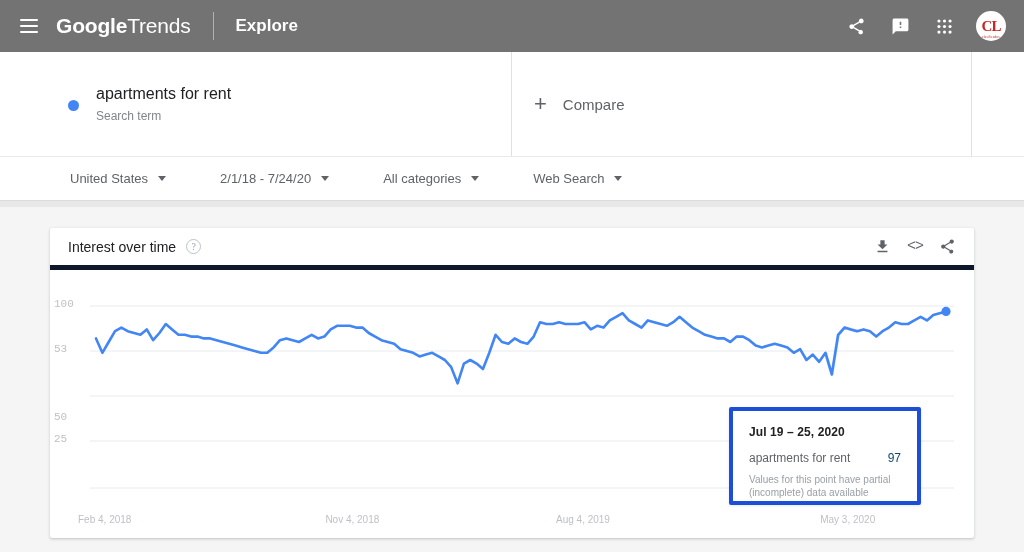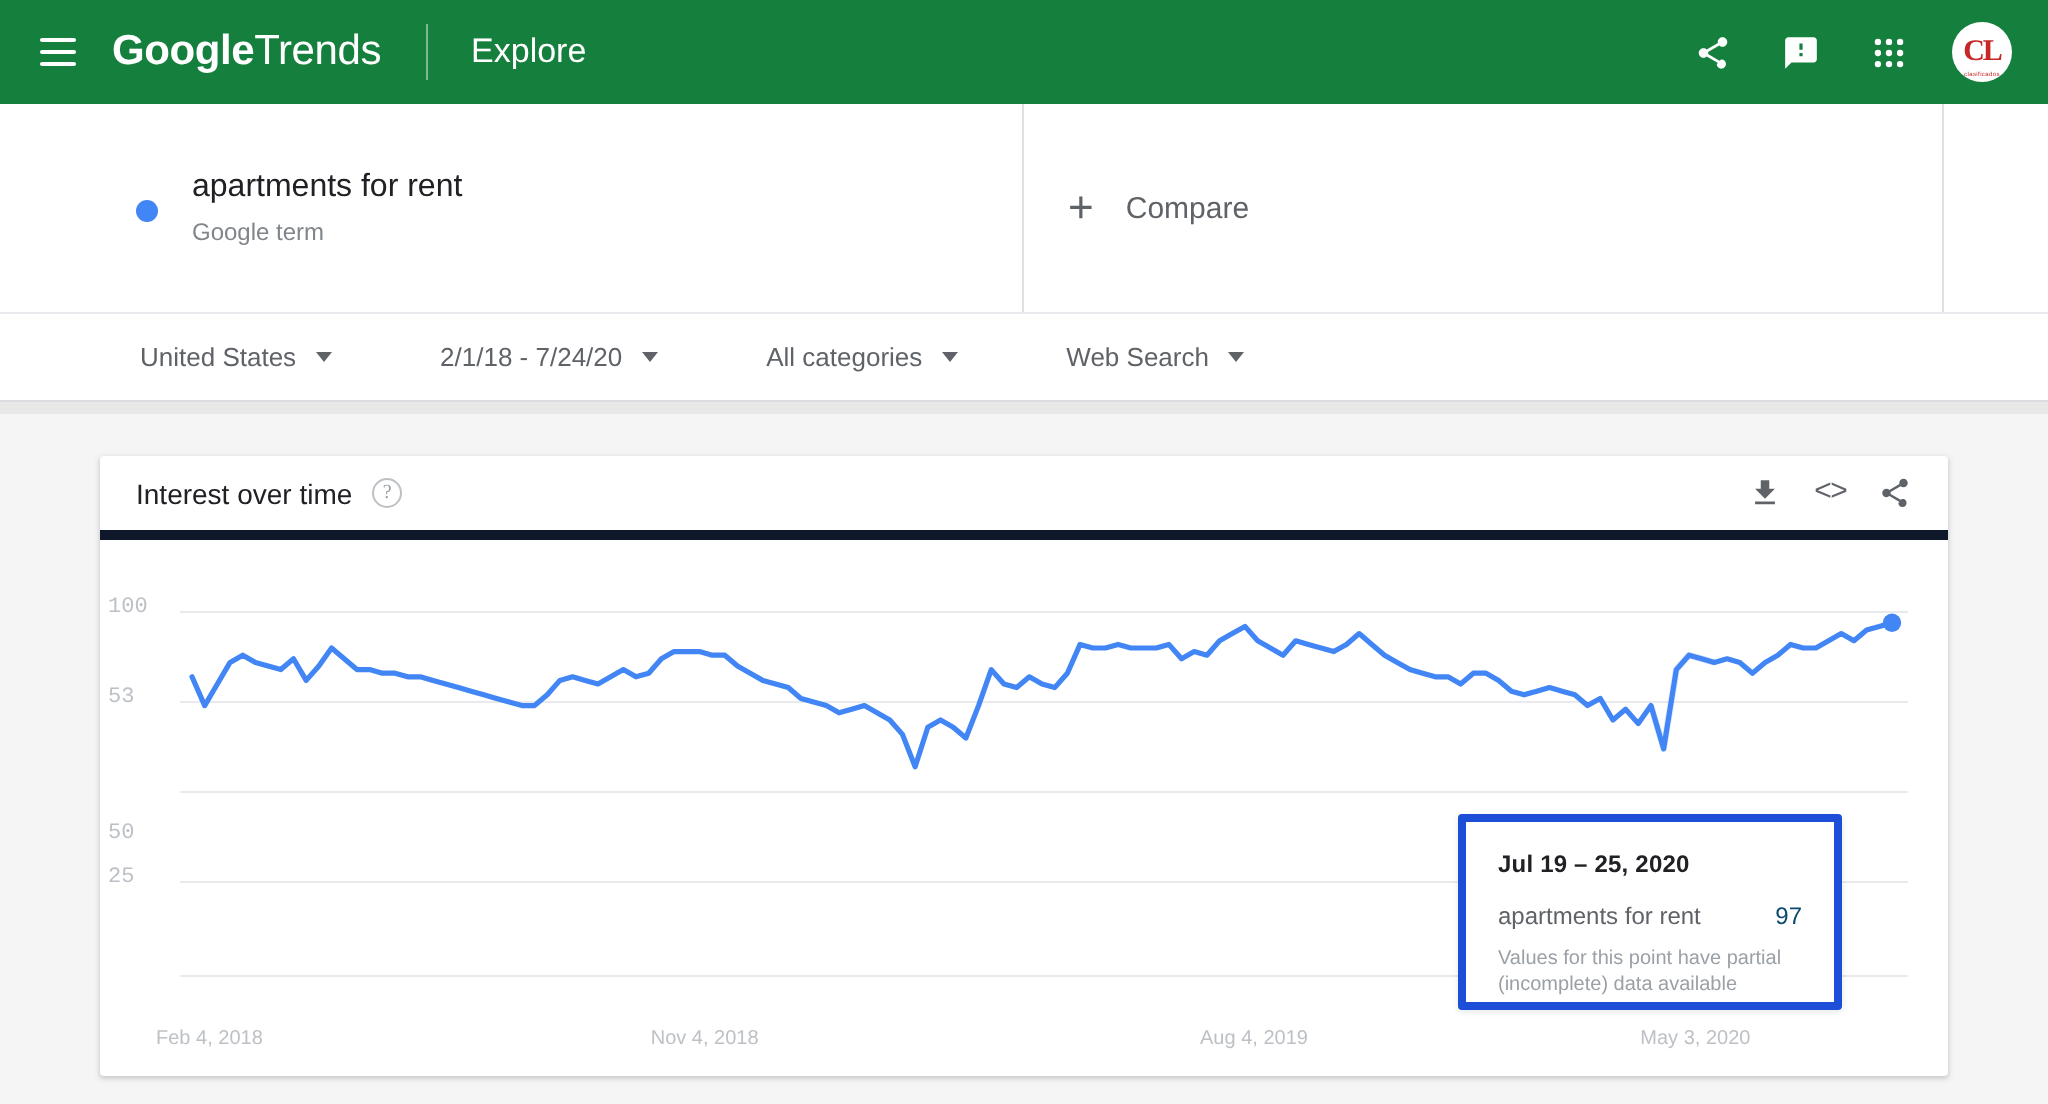--- a/index.html
+++ b/index.html
@@ -9,42 +9,42 @@
     overflow: hidden;
     background: #f5f5f5;
     font-family: "Liberation Sans", sans-serif;
     -webkit-font-smoothing: antialiased;
   }
 
   
   .appbar {
     position: absolute; left: 0; top: 0;
     width: 1024px; height: 52px;
-    background: #15803d;
+    background: #737373;
     display: flex; align-items: center;
   }
   .hamburger {
     width: 18px; height: 14px;
     margin-left: 20px; margin-right: 18px;
     display: flex; flex-direction: column; justify-content: space-between;
     cursor: pointer;
   }
   .hamburger span { display: block; height: 2px; background: #fff; border-radius: 1px; }
   .brand {
     font-size: 21px; color: #fff; letter-spacing: -0.2px;
     white-space: nowrap; cursor: pointer;
   }
   .brand .g { font-weight: 700; }
   .brand .t { font-weight: 400; }
   .divider-v {
     width: 1px; height: 28px; background: rgba(255,255,255,0.45);
     margin: 0 22px;
   }
   .explore {
-    font-size: 17px; color: #fff; font-weight: 400; cursor: pointer;
+    font-size: 17px; color: #fff; font-weight: 700; cursor: pointer;
   }
   .appbar-right {
     margin-left: auto; display: flex; align-items: center;
     padding-right: 14px; gap: 4px;
   }
   .icon-btn {
     width: 40px; height: 40px; border-radius: 50%;
     display: flex; align-items: center; justify-content: center;
     cursor: pointer;
   }
@@ -248,21 +248,21 @@
       <span class="sub">clasificados</span>
     </div>
   </div>
 </div>
 
 <div class="queryrow">
   <div class="query-cell">
     <div class="dot"></div>
     <div class="query-text">
       <div class="query-title">apartments for rent</div>
-      <div class="query-sub">Google term</div>
+      <div class="query-sub">Search term</div>
     </div>
   </div>
   <div class="compare-cell">
     <div class="compare-btn">
       <span class="compare-plus">+</span>
       <span class="compare-label">Compare</span>
     </div>
   </div>
   <div class="compare-spacer"></div>
 </div>
@@ -321,21 +321,21 @@
         <circle cx="896" cy="41.4" r="4.6" fill="#4285f4"></circle>
       </svg>
 
     <div class="ylabel" id="yl-3" style="left: 4px; top: 28px;">100</div>
     <div class="ylabel" id="yl-2" style="left: 4px; top: 73px;">53</div>
     <div class="ylabel" id="yl-1" style="left: 4px; top: 118px; margin-top: 23px;">50</div>
     <div class="ylabel" id="yl-0" style="left: 4px; top: 163px;">25</div>
 
     <div class="xlabel" id="xl-0" style="left: 28px;">Feb 4, 2018</div>
     <div class="xlabel" id="xl-1" style="left: 275.388px;">Nov 4, 2018</div>
-    <div class="xlabel" id="xl-2" style="left: 550px;">Aug 4, 2019</div>
+    <div class="xlabel" id="xl-2" style="left: 506px;">Aug 4, 2019</div>
     <div class="xlabel" id="xl-3" style="left: 770.164px;">May 3, 2020</div>
 
     <div class="tooltip">
       <div class="tt-date">Jul 19 – 25, 2020</div>
       <div class="tt-row">
         <span class="tt-term">apartments for rent</span>
         <span class="tt-val">97</span>
       </div>
       <div class="tt-note">Values for this point have partial (incomplete) data available</div>
     </div>

